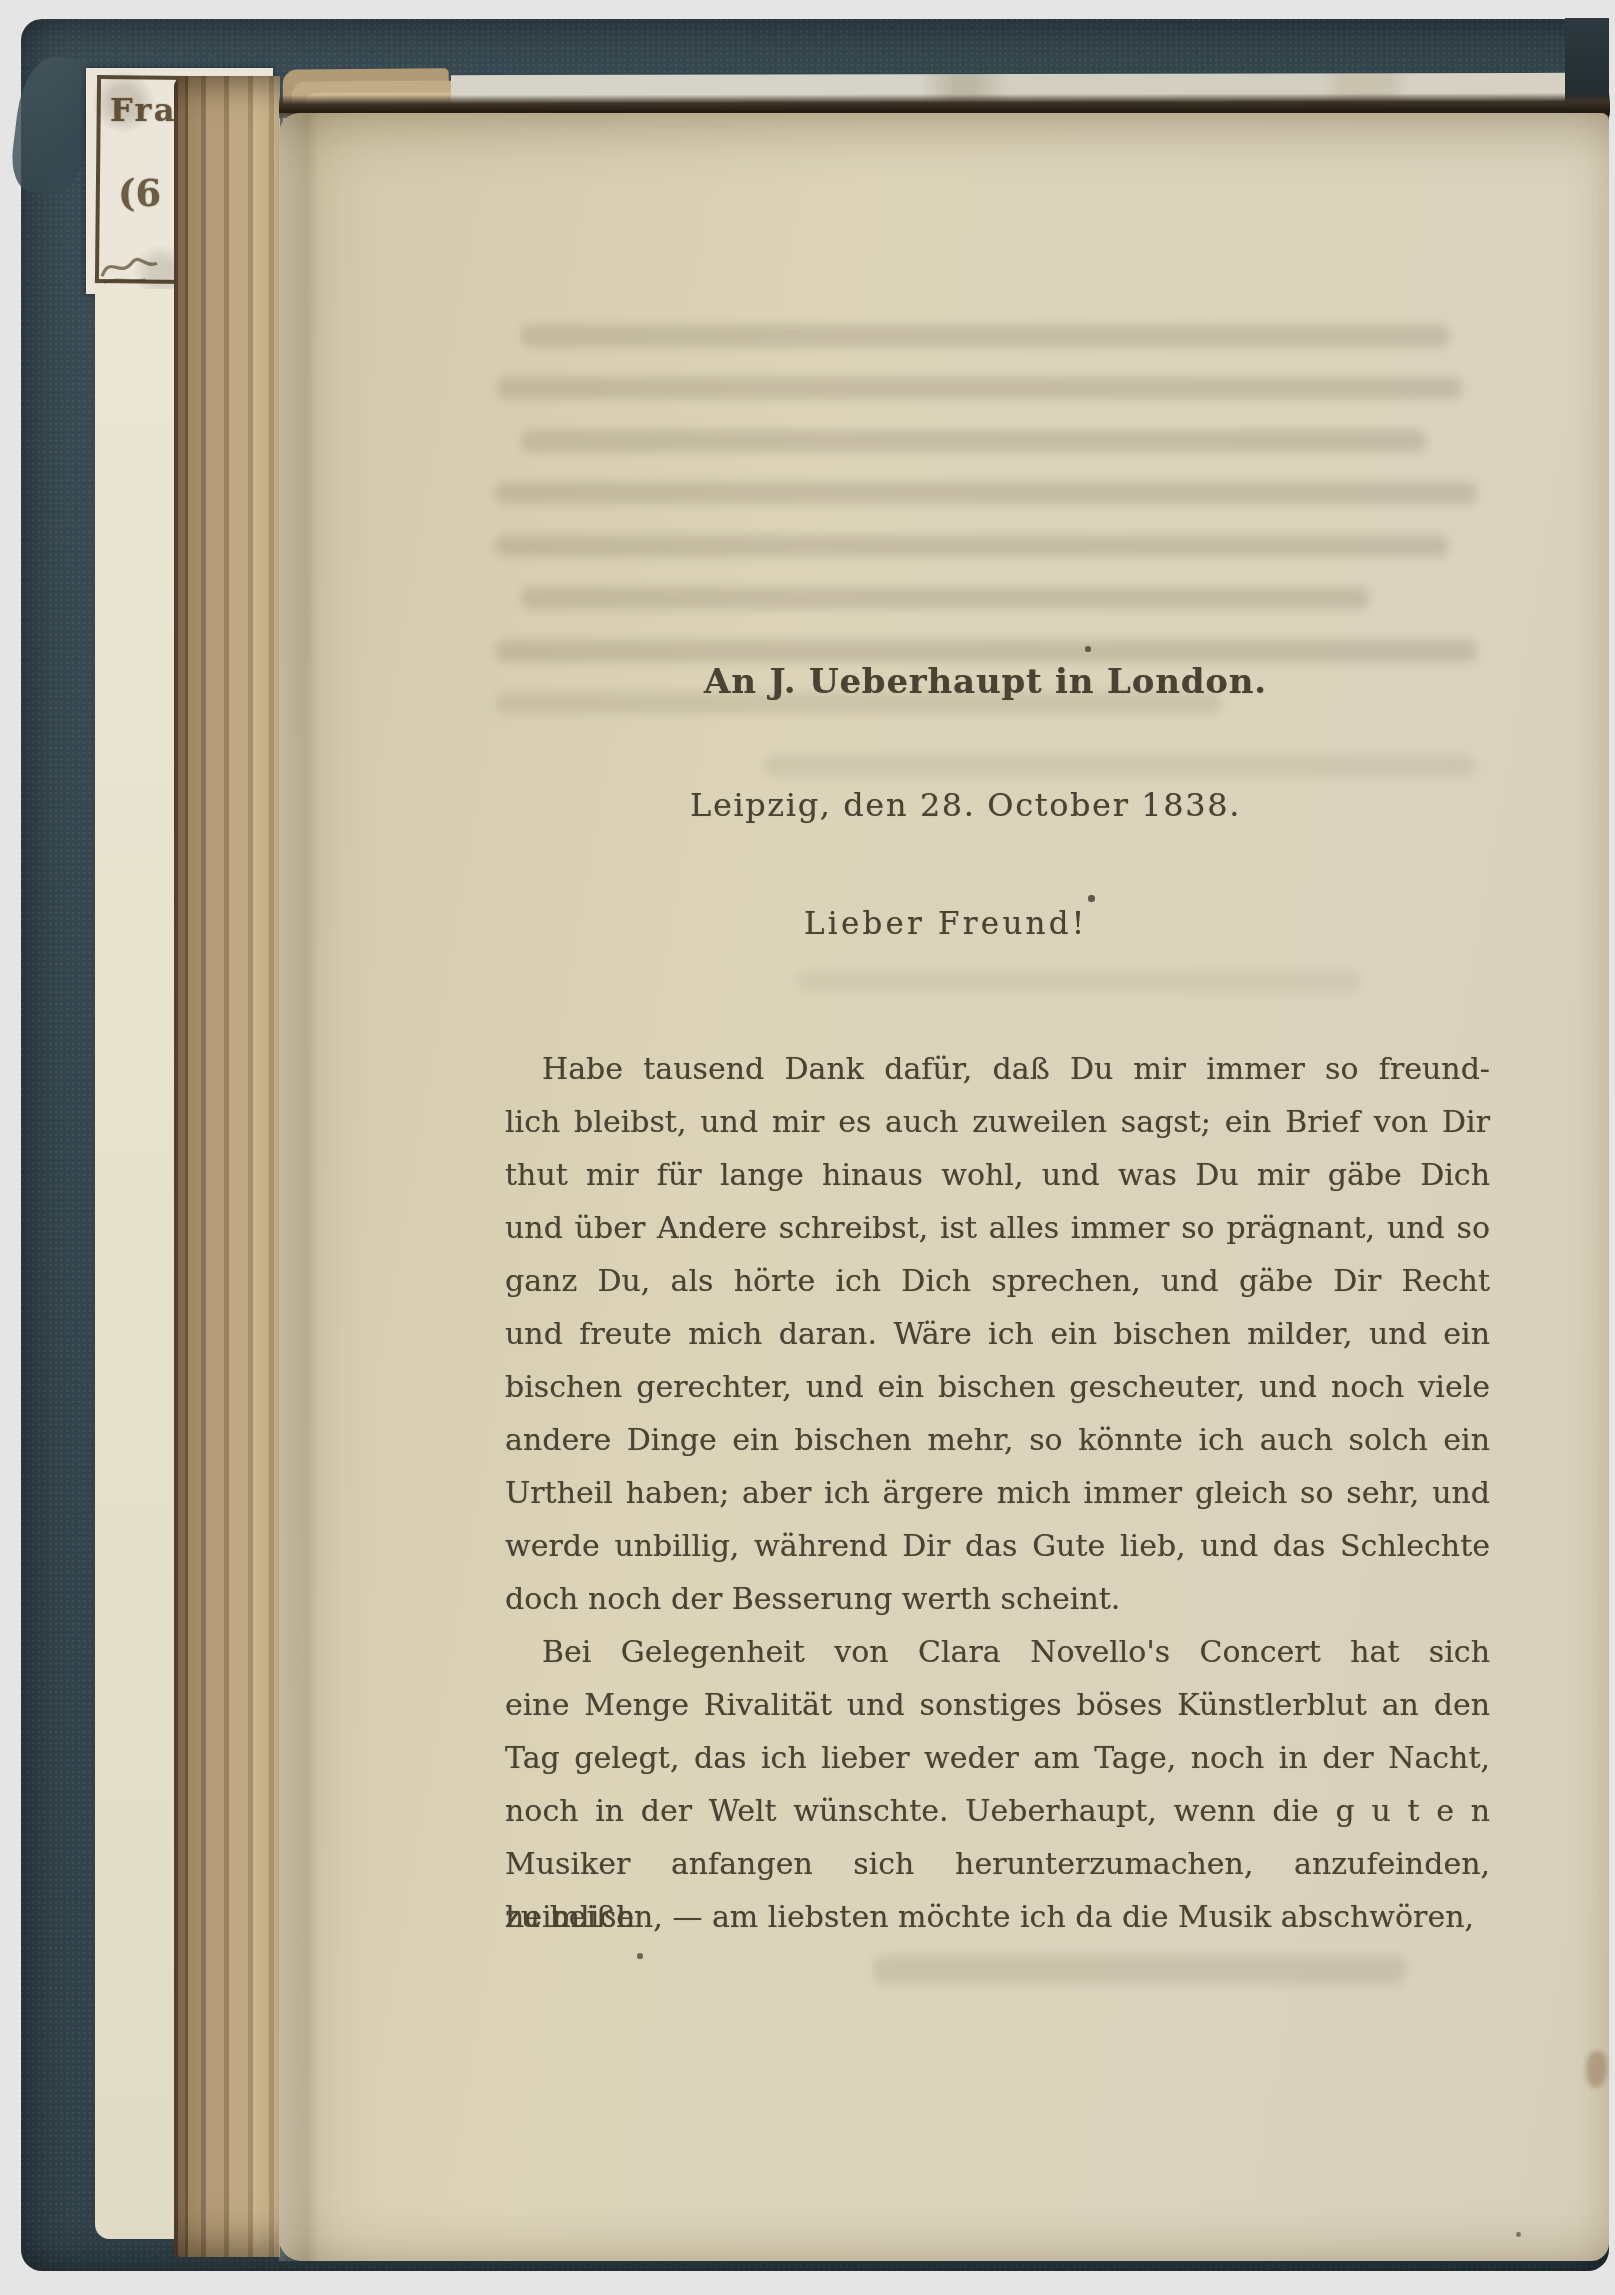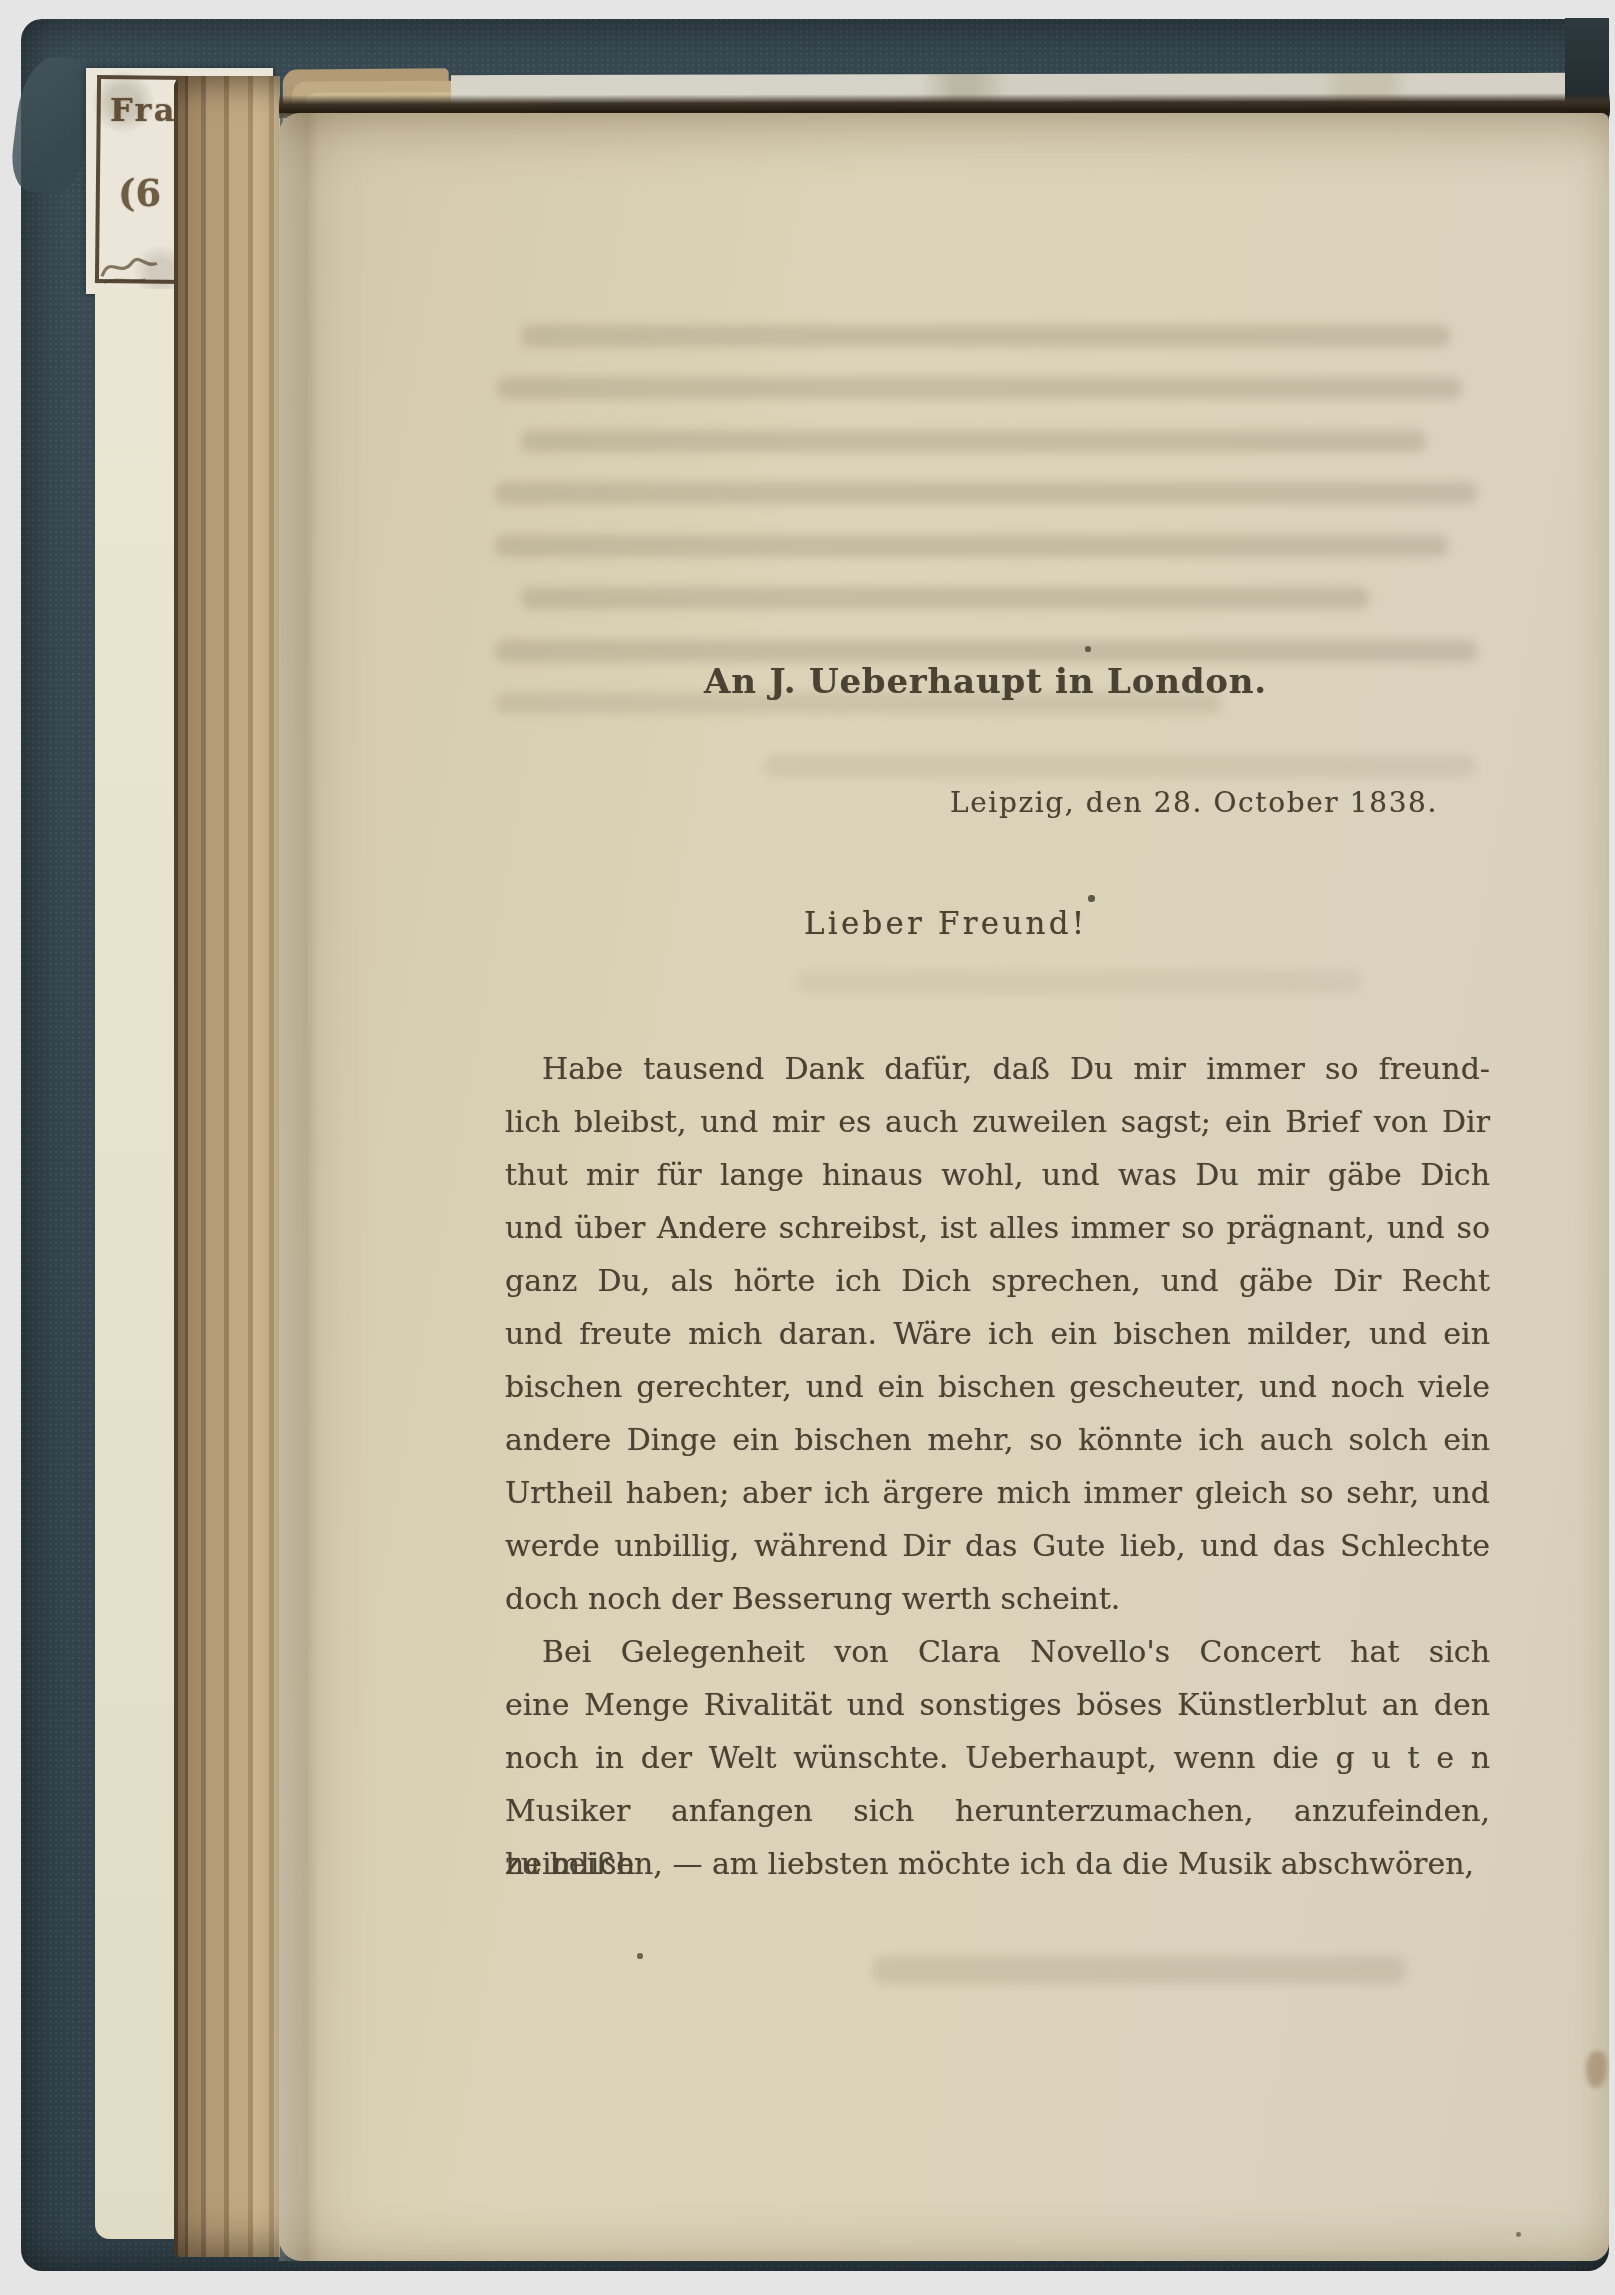--- a/index.html
+++ b/index.html
@@ -81,22 +81,22 @@
 
   
   .speck{position:absolute;background:#3f3a2c;border-radius:50%;}
   .blotch{position:absolute;background:#8a6b4a;border-radius:50% 40% 60% 50%;filter:blur(2.4px);opacity:.45;}
 
   
   .content{position:absolute;left:214px;top:0;width:985px;color:#4a4233;
            text-shadow:0 0 0.8px rgba(74,66,51,0.45);}
   .heading{position:absolute;left:0;top:548px;width:100%;text-align:center;
            font-size:34px;font-weight:bold;letter-spacing:0.8px;}
-  .dateline{position:absolute;left:0;top:673px;width:100%;text-align:right;
-            padding-right:40px;box-sizing:border-box;font-size:28px;letter-spacing:1.6px;}
+  .dateline{position:absolute;left:0;top:673px;width:100%;text-align:center;
+            padding-right:40px;box-sizing:border-box;font-size:32px;letter-spacing:1.6px;}
   .salutation{position:absolute;left:311px;top:792px;font-size:31px;letter-spacing:3.2px;}
   .body-text{position:absolute;left:0;top:929px;width:985px;font-size:30px;line-height:53px;margin-left:12px;}
   .line{height:53px;text-align:justify;text-align-last:justify;white-space:normal;}
   .line.first{text-indent:37px;}
   .line.last{text-align-last:auto;}
 </style>
 </head>
 <body>
 
 <div class="scene">
@@ -158,20 +158,21 @@
         <div class="line">und über Andere schreibst, ist alles immer so prägnant, und so</div>
         <div class="line">ganz Du, als hörte ich Dich sprechen, und gäbe Dir Recht</div>
         <div class="line">und freute mich daran. Wäre ich ein bischen milder, und ein</div>
         <div class="line">bischen gerechter, und ein bischen gescheuter, und noch viele</div>
         <div class="line">andere Dinge ein bischen mehr, so könnte ich auch solch ein</div>
         <div class="line">Urtheil haben; aber ich ärgere mich immer gleich so sehr, und</div>
         <div class="line">werde unbillig, während Dir das Gute lieb, und das Schlechte</div>
         <div class="line last">doch noch der Besserung werth scheint.</div>
         <div class="line first">Bei Gelegenheit von Clara Novello's Concert hat sich</div>
         <div class="line">eine Menge Rivalität und sonstiges böses Künstlerblut an den</div>
+        <div class="line">Tag gelegt, das ich lieber weder am Tage, noch in der Nacht,</div>
         <div class="line">noch in der Welt wünschte.  Ueberhaupt, wenn die g u t e n</div>
         <div class="line">Musiker anfangen sich herunterzumachen, anzufeinden, heimlich</div>
         <div class="line last">zu beißen, — am liebsten möchte ich da die Musik abschwören,</div>
       </div>
     </div>
   </div>
 
 </div>
 
 

